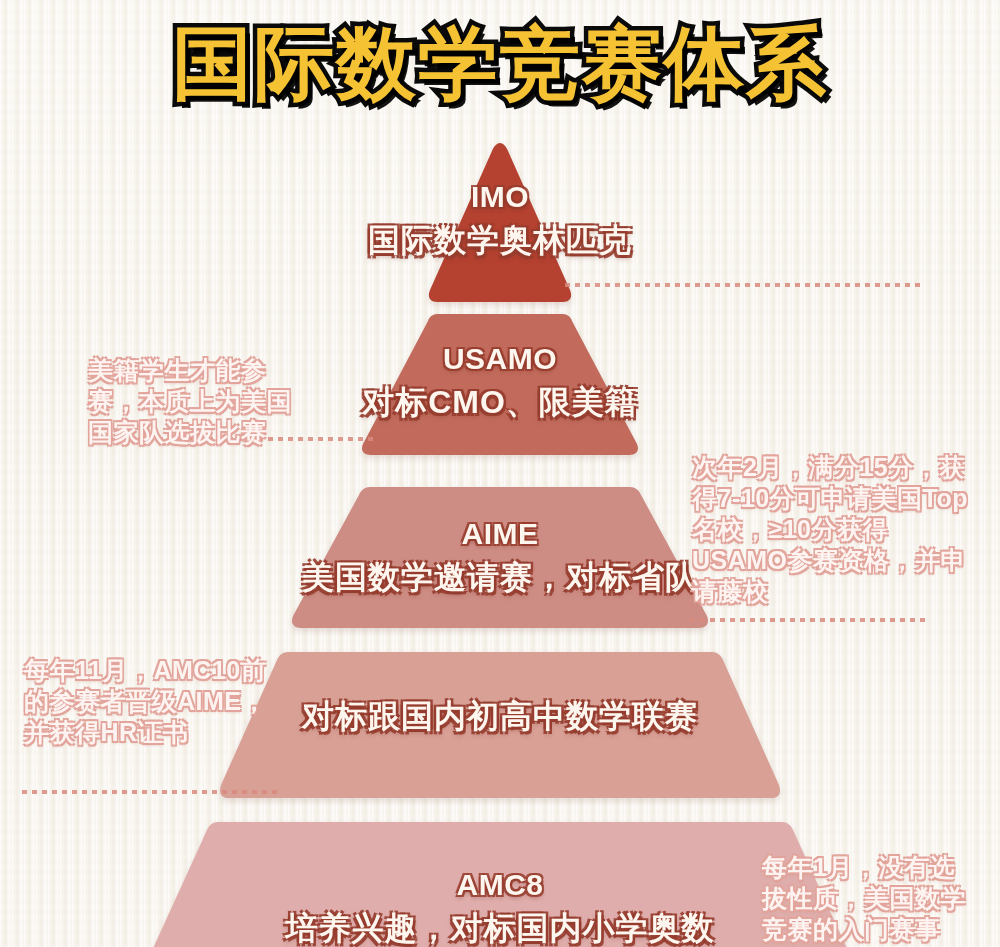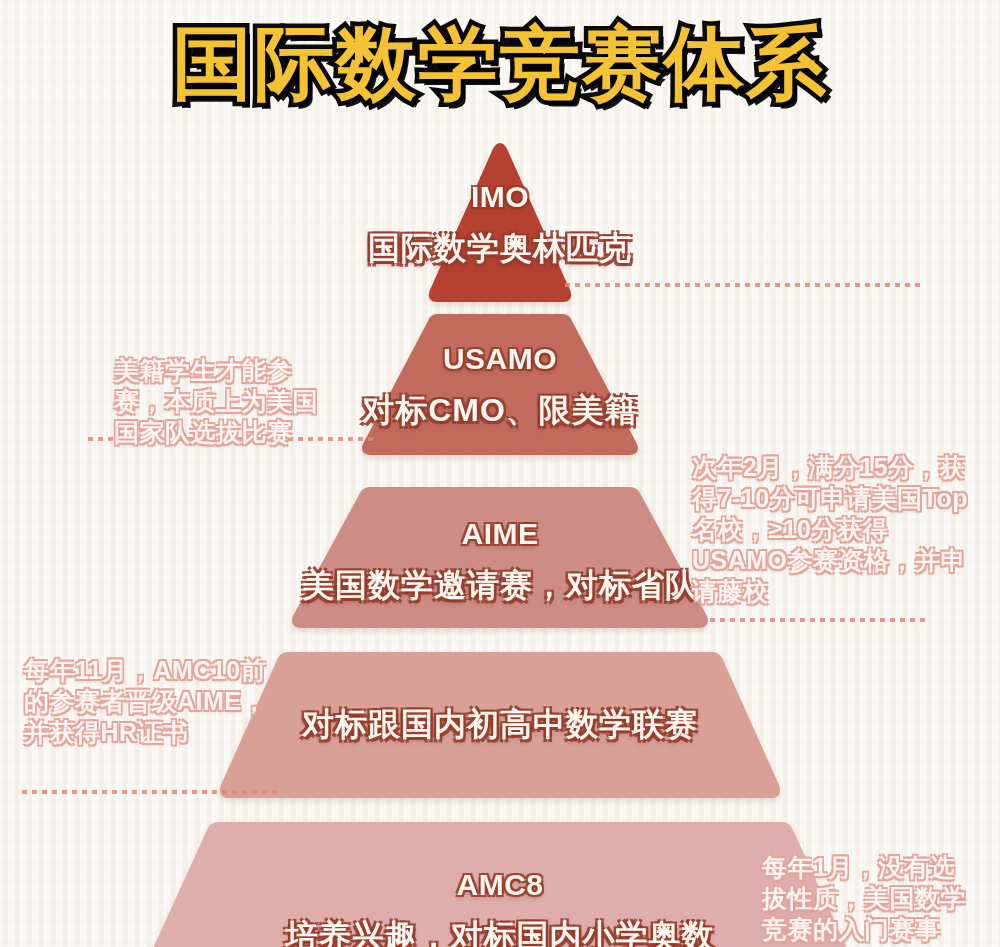--- a/index.html
+++ b/index.html
@@ -74,21 +74,21 @@
        2px -2px 0 rgba(150,60,45,0.85),
       -2px  2px 0 rgba(150,60,45,0.85),
        2px  2px 0 rgba(150,60,45,0.85),
        0 3px 4px rgba(120,50,40,0.45);
   }
   .tl-cn {
     font-size:32px;
     font-weight:700;
     color:#fdf6ef;
     letter-spacing:1px;
-    margin-top:13px;
+    margin-top:5px;
     text-shadow:
       -2.5px -2.5px 0 rgba(150,60,45,0.9),
        2.5px -2.5px 0 rgba(150,60,45,0.9),
       -2.5px  2.5px 0 rgba(150,60,45,0.9),
        2.5px  2.5px 0 rgba(150,60,45,0.9),
        0 3px 5px rgba(120,50,40,0.5);
   }
 
   
   .anno {
@@ -176,21 +176,21 @@
     <div class="tl-en">AMC8</div>
     <div class="tl-cn">培养兴趣，对标国内小学奥数</div>
   </div>
 
   <div class="dots" style="left:565px; top:283px; width:355px;"></div>
   <div class="dots" style="left:88px; top:437px; width:290px;"></div>
   <div class="dots" style="left:690px; top:618px; width:240px;"></div>
   <div class="dots" style="left:22px; top:790px; width:260px;"></div>
 
 
-  <div class="anno left" style="left:88px; top:355px;margin-left:26px;">
+  <div class="anno left" style="left:88px; top:355px;">
     <div>美籍学生才能参</div>
     <div>赛，本质上为美国</div>
     <div>国家队选拔比赛</div>
   </div>
 
   <div class="anno right" style="left:692px; top:452px;">
     <div>次年2月，满分15分，获</div>
     <div>得7-10分可申请美国Top</div>
     <div>名校，≥10分获得</div>
     <div>USAMO参赛资格，并申</div>

